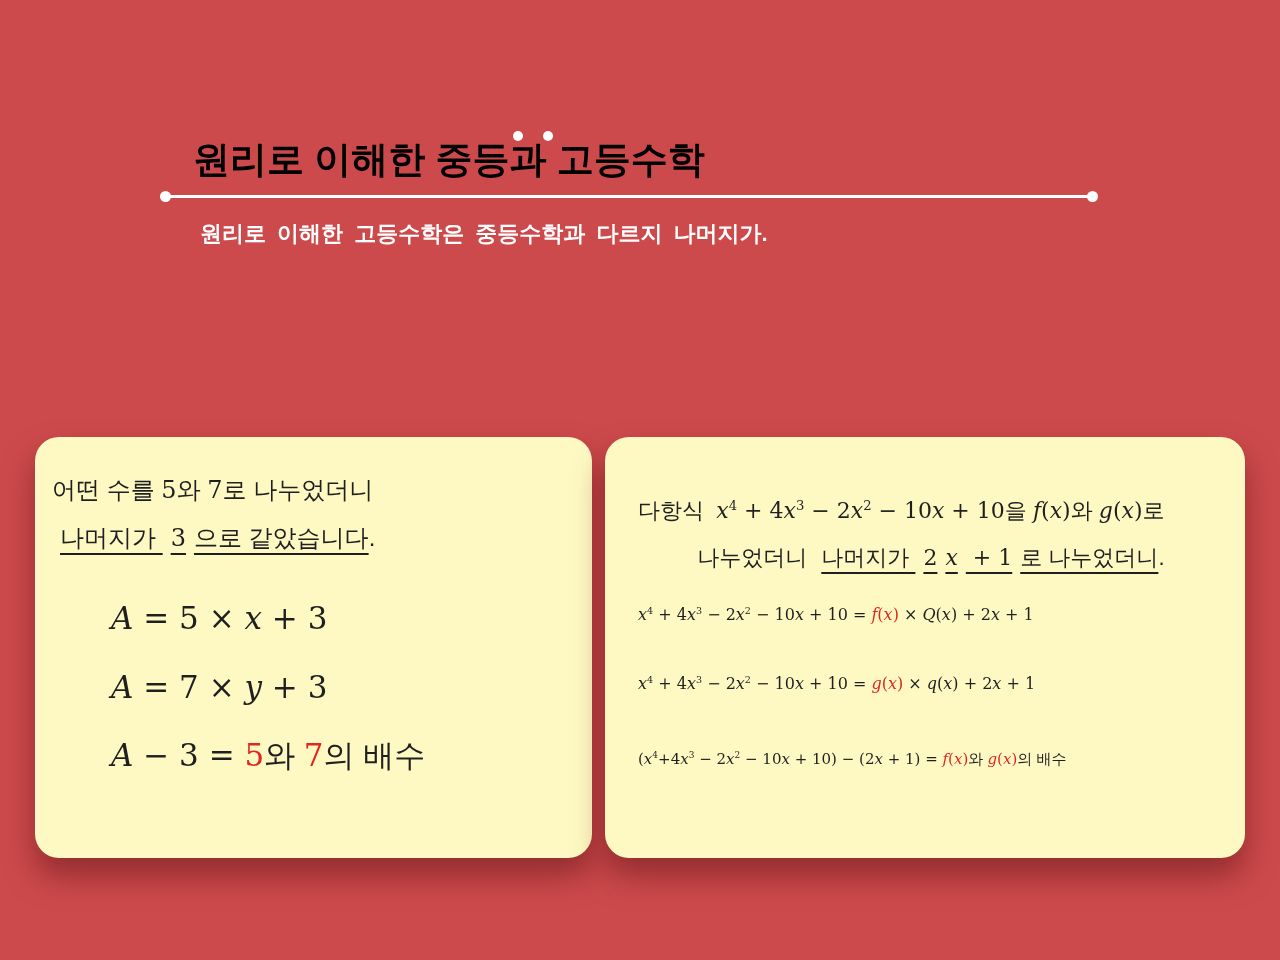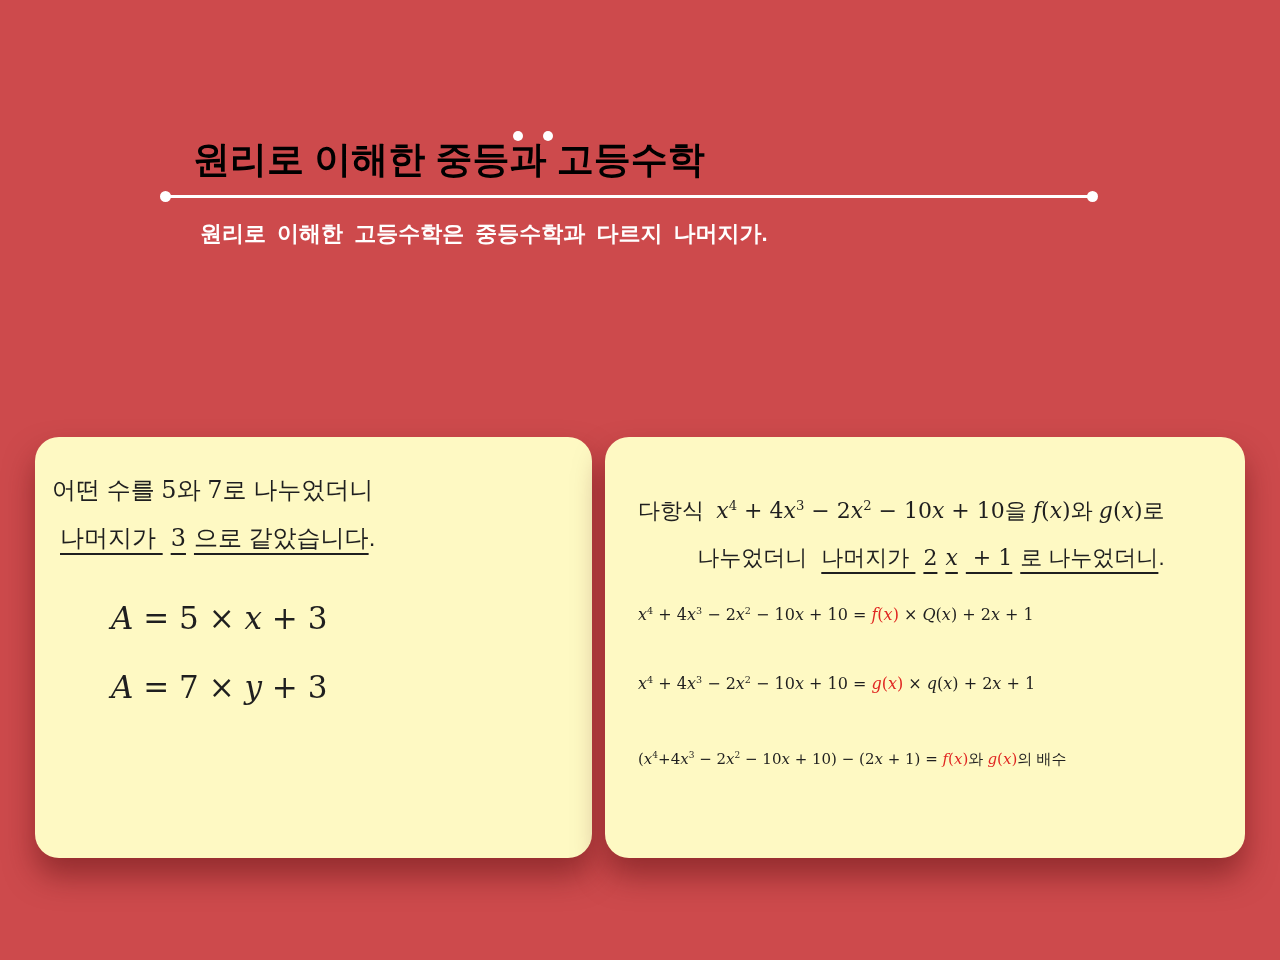--- a/index.html
+++ b/index.html
@@ -91,20 +91,21 @@
     <p class="subtitle">원리로 이해한 고등수학은 중등수학과 다르지 나머지가.</p>
   </header>
 
   <section class="card card-left">
     <div class="problem">
       <div class="rich"><span class="tk-k">어떤 수를 </span><span class="tk-n">5</span><span class="tk-k">와 </span><span class="tk-n">7</span><span class="tk-k">로 나누었더니</span></div>
       <div class="rich"><span class="tk-k tk-u">나머지가 </span><span class="tk-n tk-u">3</span><span class="tk-k tk-u">으로 같았습니다</span><span class="tk-k">.</span></div>
     </div>
     <p class="eq e1 rich"><span class="tk-i">A</span><span class="tk-n"> = 5 × </span><span class="tk-i">x</span><span class="tk-n"> + 3</span></p>
     <p class="eq e2 rich"><span class="tk-i">A</span><span class="tk-n"> = 7 × </span><span class="tk-i">y</span><span class="tk-n"> + 3</span></p>
+    <p class="eq e3 rich"><span class="tk-i">A</span><span class="tk-n"> − 3 = </span><span class="tk-r">5</span><span class="tk-k">와 </span><span class="tk-r">7</span><span class="tk-k">의 배수</span></p>
   </section>
 
   <section class="card card-right">
     <div class="problem">
       <div class="rich"><span class="tk-k">다항식  </span><span class="tk-i">x</span><span class="tk-sup">4</span><span class="tk-n"> + 4</span><span class="tk-i">x</span><span class="tk-sup">3</span><span class="tk-n"> − 2</span><span class="tk-i">x</span><span class="tk-sup">2</span><span class="tk-n"> − 10</span><span class="tk-i">x</span><span class="tk-n"> + 10</span><span class="tk-k">을 </span><span class="tk-i">f</span><span class="tk-n">(</span><span class="tk-i">x</span><span class="tk-n">)</span><span class="tk-k">와 </span><span class="tk-i">g</span><span class="tk-n">(</span><span class="tk-i">x</span><span class="tk-n">)</span><span class="tk-k">로</span></div>
       <div class="rich"><span class="tk-k">나누었더니 </span><span class="tk-k tk-u">나머지가 </span><span class="tk-n tk-u">2</span><span class="tk-i tk-u">x</span><span class="tk-n tk-u"> + 1</span><span class="tk-k tk-u">로 나누었더니</span><span class="tk-k">.</span></div>
     </div>
     <p class="eq e1 rich"><span class="tk-i">x</span><span class="tk-sup">4</span><span class="tk-n"> + 4</span><span class="tk-i">x</span><span class="tk-sup">3</span><span class="tk-n"> − 2</span><span class="tk-i">x</span><span class="tk-sup">2</span><span class="tk-n"> − 10</span><span class="tk-i">x</span><span class="tk-n"> + 10 = </span><span class="tk-ri">f</span><span class="tk-r">(</span><span class="tk-ri">x</span><span class="tk-r">)</span><span class="tk-n"> × </span><span class="tk-i">Q</span><span class="tk-n">(</span><span class="tk-i">x</span><span class="tk-n">)</span><span class="tk-n"> + 2</span><span class="tk-i">x</span><span class="tk-n"> + 1</span></p>
     <p class="eq e2 rich"><span class="tk-i">x</span><span class="tk-sup">4</span><span class="tk-n"> + 4</span><span class="tk-i">x</span><span class="tk-sup">3</span><span class="tk-n"> − 2</span><span class="tk-i">x</span><span class="tk-sup">2</span><span class="tk-n"> − 10</span><span class="tk-i">x</span><span class="tk-n"> + 10 = </span><span class="tk-ri">g</span><span class="tk-r">(</span><span class="tk-ri">x</span><span class="tk-r">)</span><span class="tk-n"> × </span><span class="tk-i">q</span><span class="tk-n">(</span><span class="tk-i">x</span><span class="tk-n">)</span><span class="tk-n"> + 2</span><span class="tk-i">x</span><span class="tk-n"> + 1</span></p>
     <p class="eq e3 rich"><span class="tk-n">(</span><span class="tk-i">x</span><span class="tk-sup">4</span><span class="tk-n">+4</span><span class="tk-i">x</span><span class="tk-sup">3</span><span class="tk-n"> − 2</span><span class="tk-i">x</span><span class="tk-sup">2</span><span class="tk-n"> − 10</span><span class="tk-i">x</span><span class="tk-n"> + 10) − (2</span><span class="tk-i">x</span><span class="tk-n"> + 1) = </span><span class="tk-ri">f</span><span class="tk-r">(</span><span class="tk-ri">x</span><span class="tk-r">)</span><span class="tk-k">와 </span><span class="tk-ri">g</span><span class="tk-r">(</span><span class="tk-ri">x</span><span class="tk-r">)</span><span class="tk-k">의 배수</span></p>

